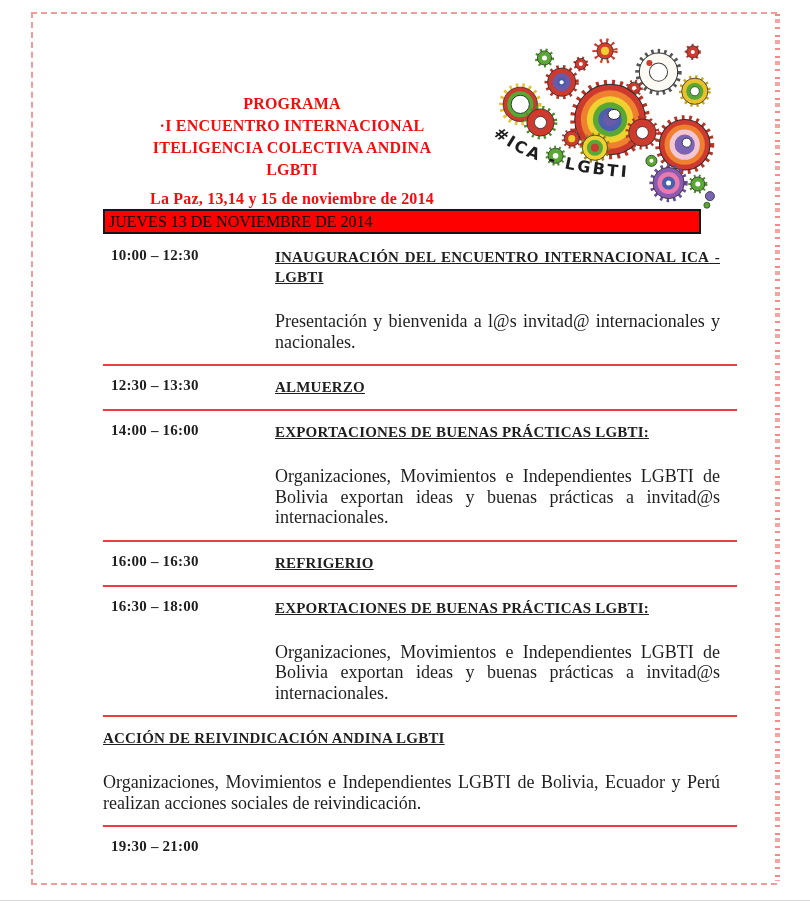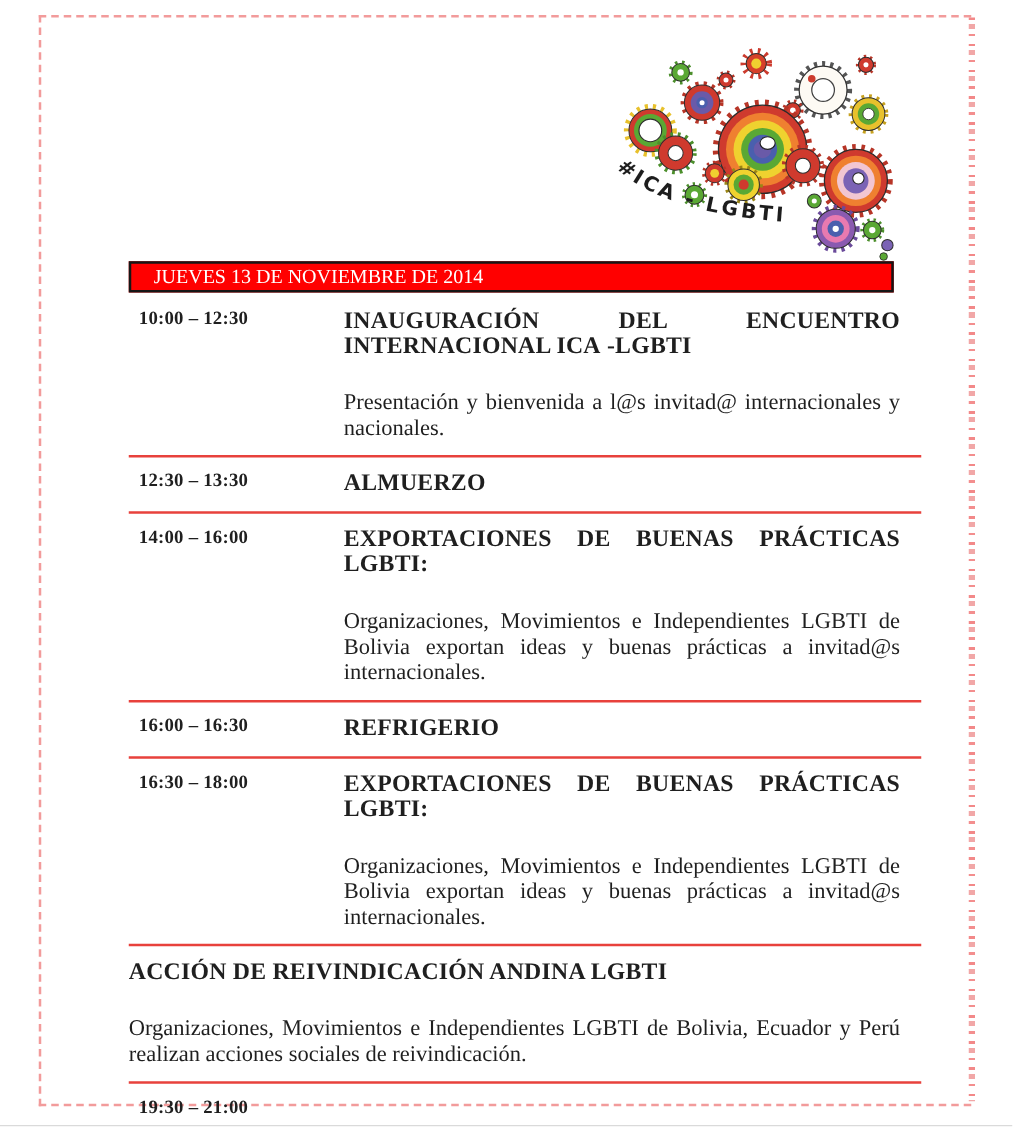--- a/index.html
+++ b/index.html
@@ -35,42 +35,49 @@
   .date-line{margin-top:7px;font-size:16px;}
 
   
   .logo{position:absolute;left:487px;top:33px;width:232px;height:178px;}
   .logo svg{display:block;}
 
   
   .banner{
     position:absolute;left:103px;top:209px;width:590px;height:21px;
     background:#ff0000;border:2px solid #151515;
-    color:#ffffff;font-size:16px;line-height:21px;padding-left:18px;
+    color:#000000;font-size:16px;line-height:21px;padding-left:4px;
     white-space:nowrap;
   }
 
   
   .schedule{position:absolute;left:103px;top:236px;width:634px;}
   .row{display:flex;padding:11px 0 12px;gap:12px;}
   .row.sep{border-top:2px solid #e8413c;}
   .time{flex:0 0 152px;padding-left:8px;font-weight:bold;font-size:15px;letter-spacing:.2px;}
   .cell{flex:1;padding-right:17px;min-width:0;}
-  .title{font-weight:bold;font-size:19px;line-height:20px;text-align:justify;letter-spacing:.2px;}
+  .title{font-weight:bold;font-size:15px;line-height:20px;text-align:justify;letter-spacing:.2px;text-decoration:underline;}
   .desc{margin-top:24px;font-size:18px;line-height:20.5px;text-align:justify;}
   .desc.bold{font-weight:bold;}
 </style>
 </head>
 <body>
 
 <div class="page">
 
   <div class="stitch-frame"></div>
   <div class="stitch-right"></div>
 
+  <div class="header">
+    <div>PROGRAMA</div>
+    <div>·I ENCUENTRO INTERNACIONAL</div>
+    <div>ITELIGENCIA COLECTIVA ANDINA</div>
+    <div>LGBTI</div>
+    <div class="date-line">La Paz, 13,14 y 15 de noviembre de 2014</div>
+  </div>
 
   <div class="logo">
     <svg viewBox="0 0 230 175" width="232" height="178" xmlns="http://www.w3.org/2000/svg">
 
       <circle cx="33" cy="70" r="19" fill="none" stroke="#e8c12c" stroke-width="4" stroke-dasharray="2.5 4"></circle>
       <circle cx="33" cy="70" r="17" fill="#cf3a2e" stroke="#2e2e2e" stroke-width="0.8"></circle>
       <circle cx="33" cy="70" r="13" fill="#5aa834"></circle>
       <circle cx="33" cy="70" r="9" fill="#fff" stroke="#2e2e2e" stroke-width="0.9"></circle>
 
       <circle cx="74" cy="48" r="15" fill="none" stroke="#b73527" stroke-width="4" stroke-dasharray="2.5 4"></circle>

